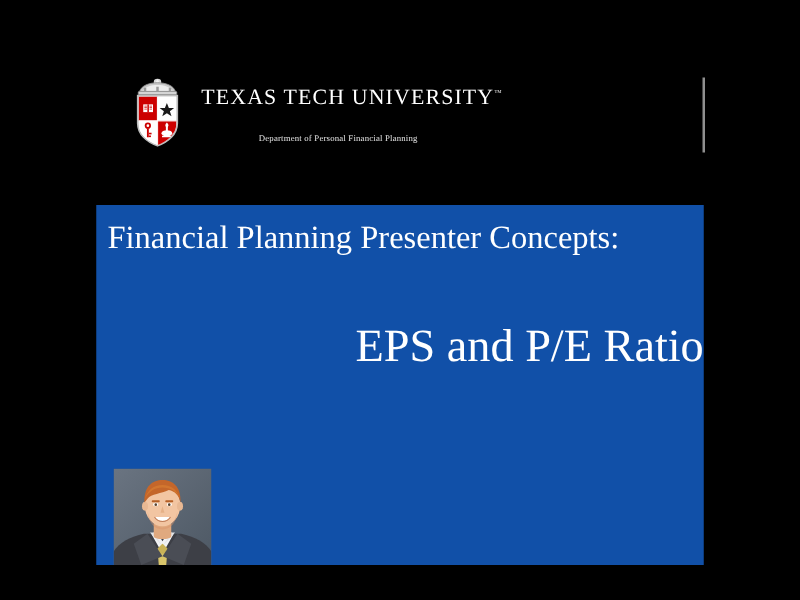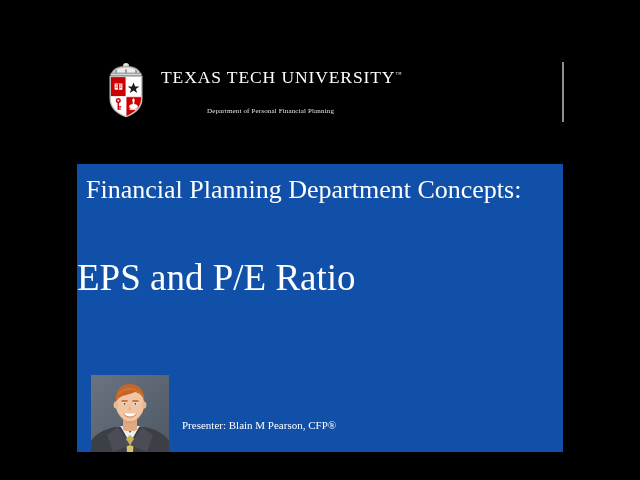--- a/index.html
+++ b/index.html
@@ -125,21 +125,21 @@
     font-size: 26px;
     line-height: 1.1;
     white-space: nowrap;
   }
 
   #slide-subtitle {
     position: absolute;
     left: 0;
     top: 94px;
     width: 486px;
-    text-align: left;
+    text-align: right;
     color: #ffffff;
     font-family: "Liberation Serif", serif;
     font-size: 37px;
     line-height: 1.1;
     white-space: nowrap;
   }
 
   #presenter-line {
     position: absolute;
     left: 105px;
@@ -253,21 +253,21 @@
 
       <div id="wordmark">
         <div id="university-name"><span>TEXAS TECH UNIVERSITY</span><span id="tm-mark">™</span></div>
         <div id="department-name">Department of Personal Financial Planning</div>
       </div>
 
     </div>
 
     <div id="blue-panel">
 
-      <div id="slide-title">Financial Planning Department Concepts:</div>
+      <div id="slide-title">Financial Planning Presenter Concepts:</div>
 
       <div id="slide-subtitle">EPS and P/E Ratio</div>
 
       <div id="presenter-photo">
         <svg width="78" height="77" viewBox="0 0 78 77" xmlns="http://www.w3.org/2000/svg">
           <defs>
             <linearGradient id="bg" x1="0" y1="0" x2="1" y2="1">
               <stop offset="0%" stop-color="#6a7481"></stop>
               <stop offset="100%" stop-color="#4d5864"></stop>
             </linearGradient>
@@ -312,18 +312,17 @@
             <path d="M39 30 L40.6 35.2 L37.4 35.2 Z" fill="#e5b086"></path>
 
             <path d="M32.6 38.6 C35.5 42.6 42.5 42.6 45.4 38.6 Z" fill="#ffffff"></path>
             <path d="M32.6 38.6 C35.5 43.4 42.5 43.4 45.4 38.6" fill="none" stroke="#c07e5a" stroke-width="0.9"></path>
 
             <path d="M27 34 C29 43 33 47 39 47 C45 47 49 43 51 34 C50 44 45 48.5 39 48.5 C33 48.5 28 44 27 34 Z" fill="#d9936a" opacity="0.45"></path>
           </g>
         </svg>
       </div>
 
-      <div id="presenter-line">Presenter: Blain M Pearson, CFP®</div>
 
     </div>
 
   </div>
 </div>
 
 </body></html>

